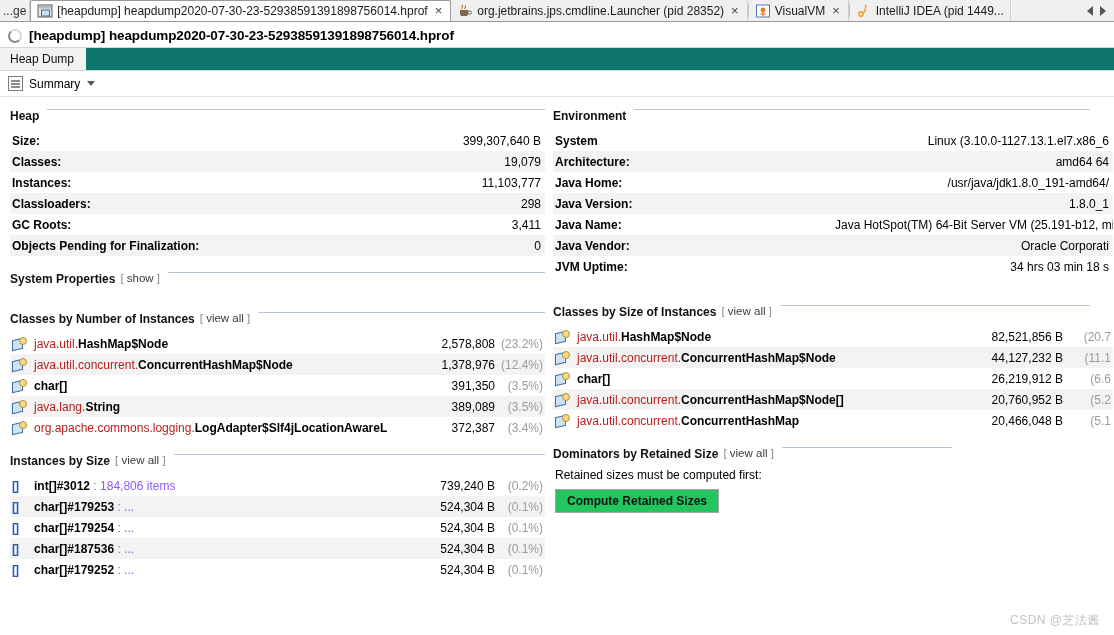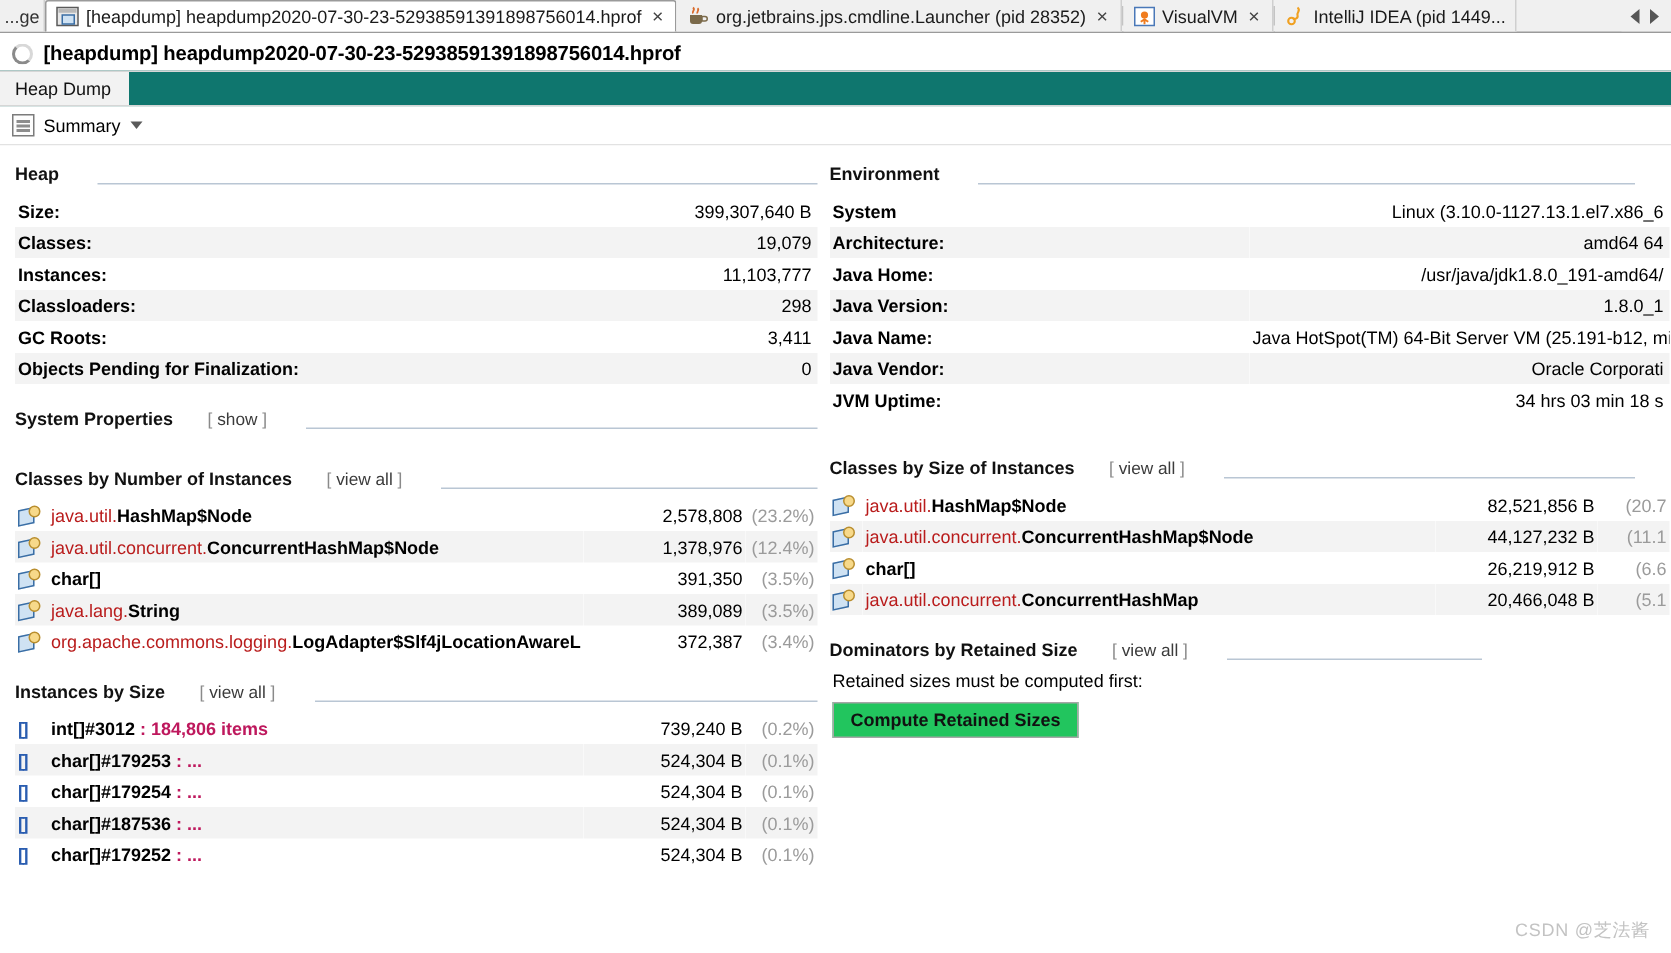--- a/index.html
+++ b/index.html
@@ -169,22 +169,22 @@
   .col {
     width: 545px;
     flex: 0 0 545px;
     padding: 0 0 0 10px;
   }
   .col.right { padding-left: 8px; }
 
   .section { margin-bottom: 16px; }
   .section-head {
     display: flex;
-    align-items: flex-end;
-    gap: 23px;
+    align-items: flex-start;
+    gap: 5px;
     margin-bottom: 7px;
     white-space: nowrap;
   }
   .section-title {
     font-weight: bold;
     font-size: 12px;
     color: #111;
   }
   .section-link {
     font-size: 11.5px;
@@ -223,21 +223,21 @@
     white-space: nowrap;
     overflow: hidden;
   }
   td.c-icon { width: 22px; padding-left: 2px; }
   td.c-name { overflow: hidden; text-overflow: clip; }
   td.c-val { width: 108px; text-align: right; padding-right: 6px; }
   td.c-pct { width: 48px; text-align: right; color: #9b9b9b; font-size: 11px; padding-right: 2px;}
 
   .pkg { color: #b91c1c; font-weight: normal; }
   .cls { font-weight: bold; }
-  .inst-suffix { color: #be185d; font-weight: bold; margin-top: 30px; }
+  .inst-suffix { color: #8b5cf6; font-weight: normal; margin-top: 30px; }
 
   
   .class-ic {
     position: relative;
     width: 15px; height: 14px;
     display: inline-block;
     vertical-align: middle;
   }
   .class-ic .page {
     position: absolute; left: 0; top: 2px;
@@ -563,20 +563,26 @@
             <td class="c-pct">(11.1</td>
           </tr>
           <tr>
             <td class="c-icon"><span class="class-ic"><span class="page"></span><span class="ball"></span></span></td>
             <td class="c-name"><span class="pkg"></span><span class="cls">char[]</span></td>
             <td class="c-val">26,219,912 B</td>
             <td class="c-pct">(6.6</td>
           </tr>
           <tr>
             <td class="c-icon"><span class="class-ic"><span class="page"></span><span class="ball"></span></span></td>
+            <td class="c-name"><span class="pkg">java.util.concurrent.</span><span class="cls">ConcurrentHashMap$Node[]</span></td>
+            <td class="c-val">20,760,952 B</td>
+            <td class="c-pct">(5.2</td>
+          </tr>
+          <tr>
+            <td class="c-icon"><span class="class-ic"><span class="page"></span><span class="ball"></span></span></td>
             <td class="c-name"><span class="pkg">java.util.concurrent.</span><span class="cls">ConcurrentHashMap</span></td>
             <td class="c-val">20,466,048 B</td>
             <td class="c-pct">(5.1</td>
           </tr>
         </tbody>
           </table>
       </div>
 
       <div class="section">
         <div class="section-head">

